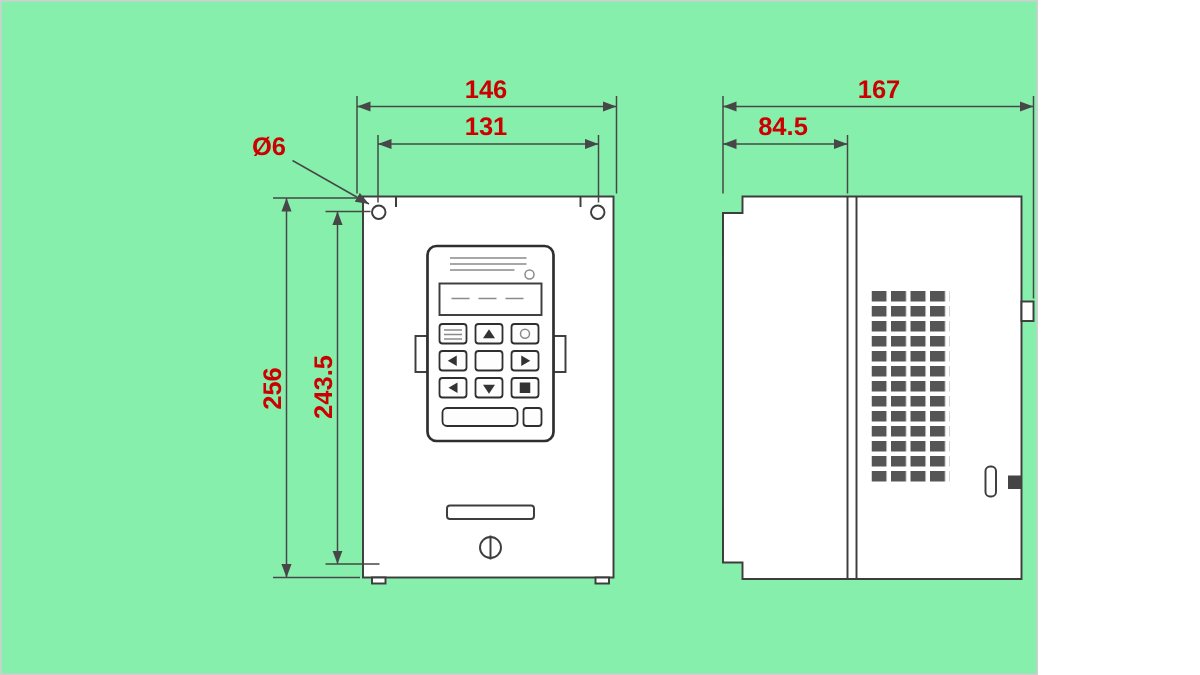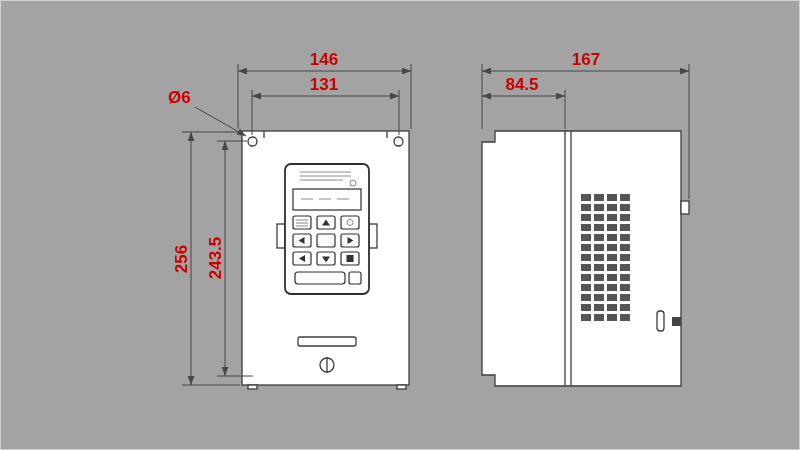--- a/index.html
+++ b/index.html
@@ -1,20 +1,20 @@
 <!DOCTYPE html>
 <html><head>
 <meta charset="utf-8">
 <style>
   html,body{margin:0;padding:0;background:#ffffff;}
   .frame{
-    width:800px;height:450px;
+    width:692px;height:450px;
     border:1px solid #cfcfcf;
     box-sizing:border-box;
-    background:#a3a3a3;
+    background:#86efac;
     position:relative;
     overflow:hidden;
   }
   svg{display:block;}
   .dim-text{
     font-family:"Liberation Sans",sans-serif;
     font-weight:bold;
     font-size:17px;
     fill:#cc0000;
   }

